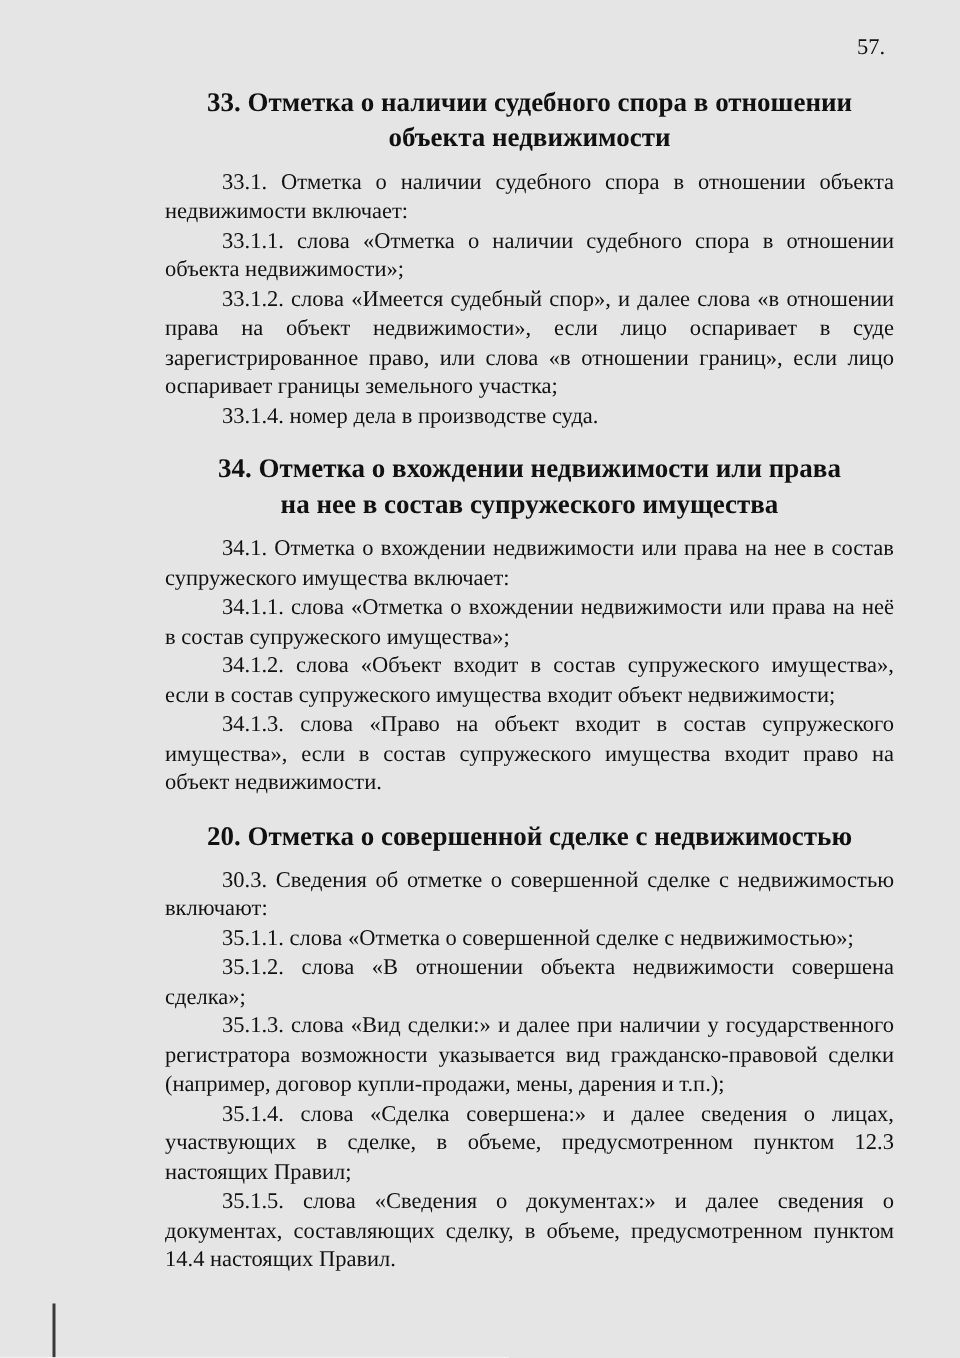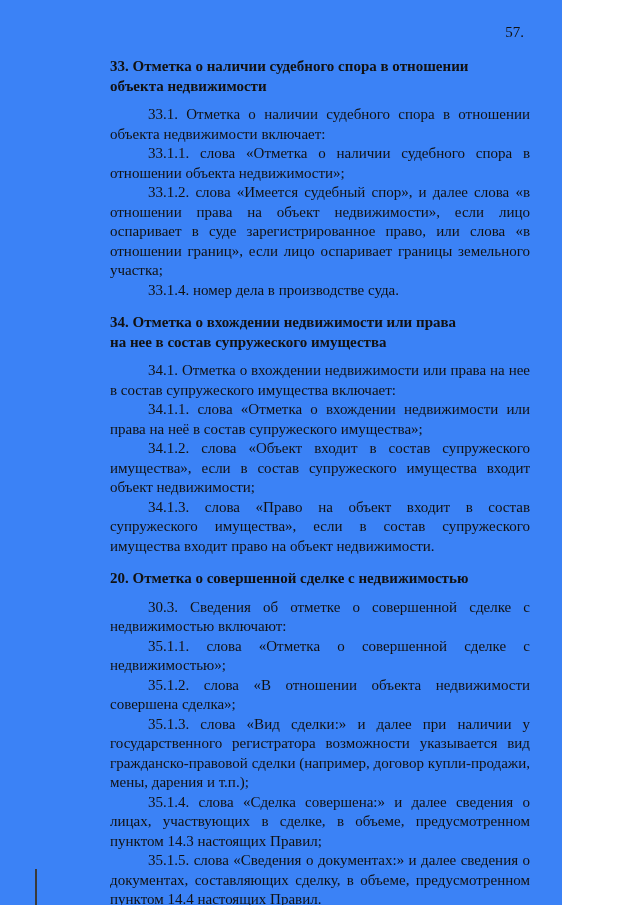--- a/index.html
+++ b/index.html
@@ -2,27 +2,27 @@
 <html><head>
 <meta charset="utf-8">
 <style>
   html, body {
     margin: 0;
     padding: 0;
     background: #ffffff;
   }
   .page {
     position: relative;
-    width: 562px;
+    width: 640px;
     height: 905px;
     box-sizing: border-box;
-    background: #3b82f6;
+    background: #e5e5e5;
     font-family: "Liberation Serif", "DejaVu Serif", serif;
     color: #111111;
-    padding: 24px 32px 0 110px;
+    padding: 24px 44px 0 110px;
     overflow: hidden;
   }
   .page-number {
     text-align: right;
     font-size: 15px;
     margin-right: 6px;
     height: 20px;
   }
   .content {
     margin-top: 12px;
@@ -31,23 +31,23 @@
   }
   .content p {
     margin: 0;
     text-align: justify;
     text-indent: 38px;
   }
   .content p.noindent {
     text-indent: 0;
   }
   .content h2 {
-    font-size: 15px;
+    font-size: 18px;
     font-weight: bold;
-    text-align: left;
+    text-align: center;
     margin: 13px 0 9px 0;
     white-space: pre-line;
     line-height: 1.3;
   }
   .scan-artifact {
     position: absolute;
     left: 35px;
     top: 869px;
     width: 2px;
     height: 36px;
@@ -76,20 +76,20 @@
     <p>34.1. Отметка о вхождении недвижимости или права на нее в состав супружеского имущества включает:</p>
     <p>34.1.1. слова «Отметка о вхождении недвижимости или права на неё в состав супружеского имущества»;</p>
     <p>34.1.2. слова «Объект входит в состав супружеского имущества», если в состав супружеского имущества входит объект недвижимости;</p>
     <p>34.1.3. слова «Право на объект входит в состав супружеского имущества», если в состав супружеского имущества входит право на объект недвижимости.</p>
 
     <h2>20. Отметка о совершенной сделке с недвижимостью</h2>
     <p>30.3. Сведения об отметке о совершенной сделке с недвижимостью включают:</p>
     <p>35.1.1. слова «Отметка о совершенной сделке с недвижимостью»;</p>
     <p>35.1.2. слова «В отношении объекта недвижимости совершена сделка»;</p>
     <p>35.1.3. слова «Вид сделки:» и далее при наличии у государственного регистратора возможности указывается вид гражданско-правовой сделки (например, договор купли-продажи, мены, дарения и т.п.);</p>
-    <p>35.1.4. слова «Сделка совершена:» и далее сведения о лицах, участвующих в сделке, в объеме, предусмотренном пунктом 14.3 настоящих Правил;</p>
+    <p>35.1.4. слова «Сделка совершена:» и далее сведения о лицах, участвующих в сделке, в объеме, предусмотренном пунктом 12.3 настоящих Правил;</p>
     <p>35.1.5. слова «Сведения о документах:» и далее сведения о документах, составляющих сделку, в объеме, предусмотренном пунктом 14.4 настоящих Правил.</p>
 
   </div>
 
   <div class="scan-artifact"></div>
 
 </div>
 
 </body></html>

